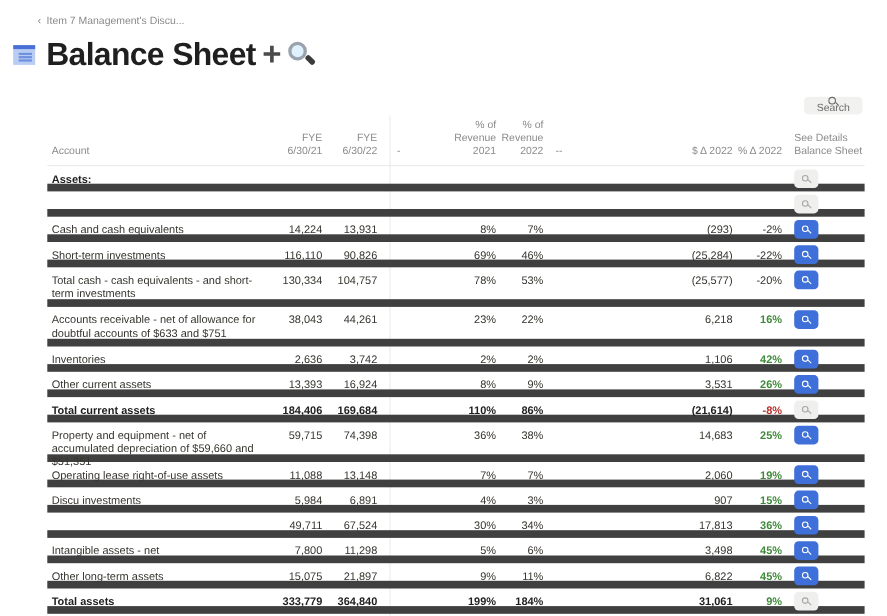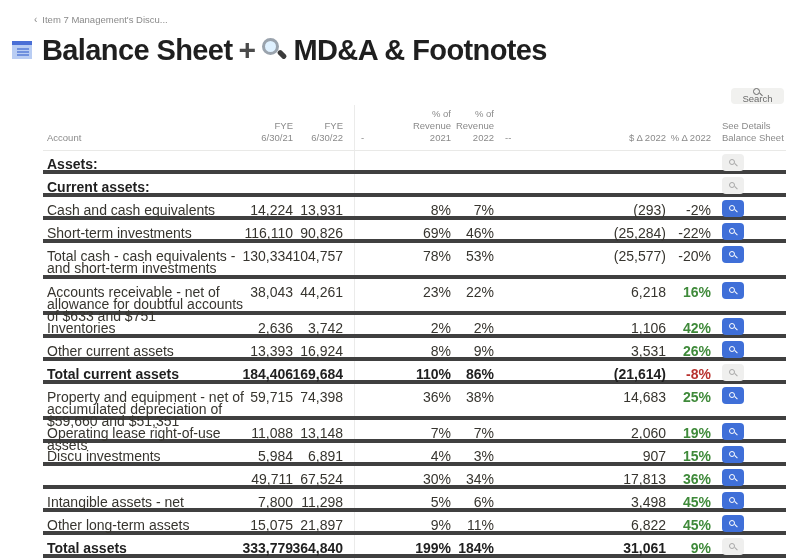--- a/index.html
+++ b/index.html
@@ -24,21 +24,21 @@
   .search-btn .sicon { width: 9px; height: 9px; position: relative; }
   .search-btn .sicon .c { position: absolute; left: 0; top: 0; width: 7px; height: 7px; border: 1.3px solid #6b6b6b; border-radius: 50%; }
   .search-btn .sicon .h { position: absolute; left: 6px; top: 6px; width: 4px; height: 1.3px; background: #6b6b6b; transform: rotate(45deg); }
 
   .table { position: absolute; left: 43px; top: 105px; width: 743px; }
   .vdiv { position: absolute; left: 354px; top: 105px; width: 1px; height: 455px; background: #ebebea; }
 
   .hdr { position: relative; height: 46px; border-bottom: 1px solid #e9e9e7; font-size: 9.5px; color: #8a8a8a; }
   .hdr .cell { position: absolute; bottom: 6px; line-height: 12px; }
 
-  .row { position: relative; border-bottom: 4px solid #404040; font-size: 14px; color: #37352f; }
+  .row { position: relative; border-bottom: 7px solid #404040; font-size: 10px; color: #37352f; }
   .row.h23 { height: 23px; }
   .row.h36 { height: 36px; }
   .row .cell { position: absolute; top: 7px; line-height: 12px; }
   .row.bold { font-weight: 700; color: #1f1f1f; }
 
   .c-acct { left: 4px; width: 200px; text-align: left; }
   .c-fy21 { right: calc(743px - 250px); text-align: right; }
   .c-fy22 { right: calc(743px - 300px); text-align: right; }
   .c-dash1 { left: 318px; }
   .c-pr21 { right: calc(743px - 408px); text-align: right; }
@@ -76,21 +76,20 @@
     <div class="line" style="top:10px"></div>
     <div class="line" style="top:13px"></div>
   </div>
   <div class="title-text">
     <span>Balance Sheet</span>
     <span class="plus">+</span>
     <span class="mag">
         <span class="lens"></span>
         <span class="handle"></span>
       </span>
-    <span>MD&amp;A &amp; Footnotes</span>
   </div>
 </div>
 
 <div class="search-btn">
   <span class="sicon">
       <span class="c"></span>
       <span class="h"></span>
     </span>
   <span>Search</span>
 </div>
@@ -137,21 +136,20 @@
         <div class="cell c-dd"></div>
         <div class="cell c-dp"></div>
         <div class="dbtn inactive">
           <span class="mi">
             <span class="c"></span>
             <span class="h"></span>
           </span>
         </div>
       </div>
       <div class="row h23 bold">
-        <div class="cell c-acct">Current assets:</div>
         <div class="cell c-fy21"></div>
         <div class="cell c-fy22"></div>
         <div class="cell c-pr21"></div>
         <div class="cell c-pr22"></div>
         <div class="cell c-dd"></div>
         <div class="cell c-dp"></div>
         <div class="dbtn inactive">
           <span class="mi">
             <span class="c"></span>
             <span class="h"></span>

